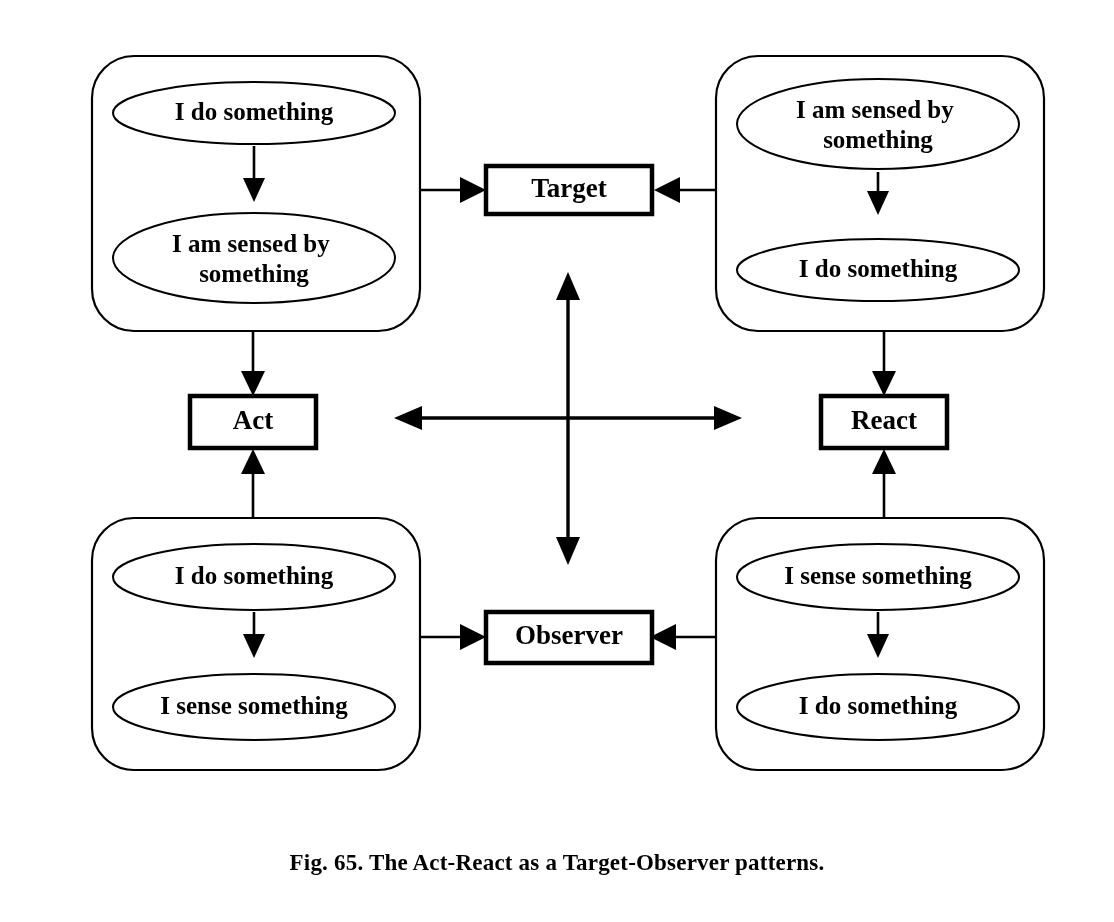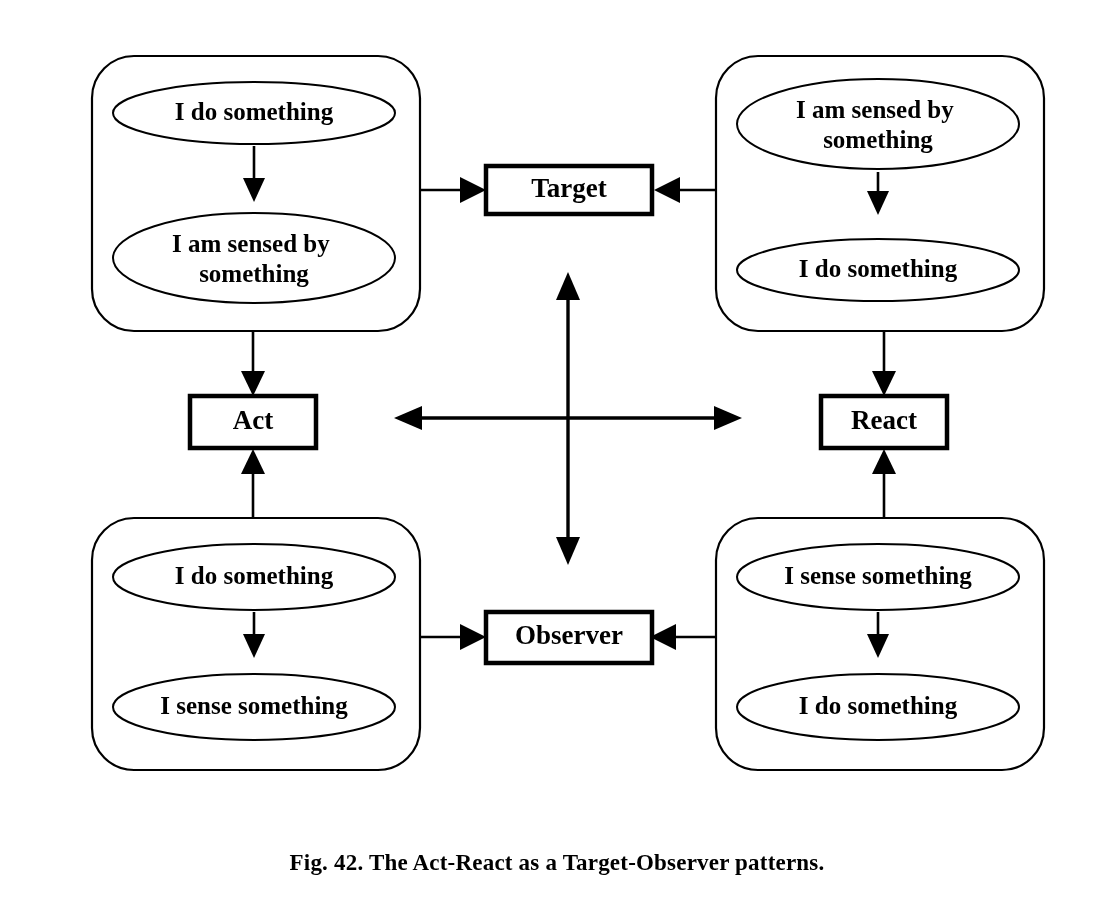--- a/index.html
+++ b/index.html
@@ -218,15 +218,15 @@
       <text class="role-label" x="884" y="423">React</text>
     </g>
 
     <g>
       <rect class="role-box" x="486" y="612" width="166" height="51"></rect>
       <text class="role-label" x="569" y="638">Observer</text>
     </g>
 
   </svg>
 
-  <div class="caption-text">Fig. 42. The Act-React as a Target-Observer patterns.</div>
+  <div class="caption-text">Fig. 65. The Act-React as a Target-Observer patterns.</div>
 
 </div>
 
 </body></html>

